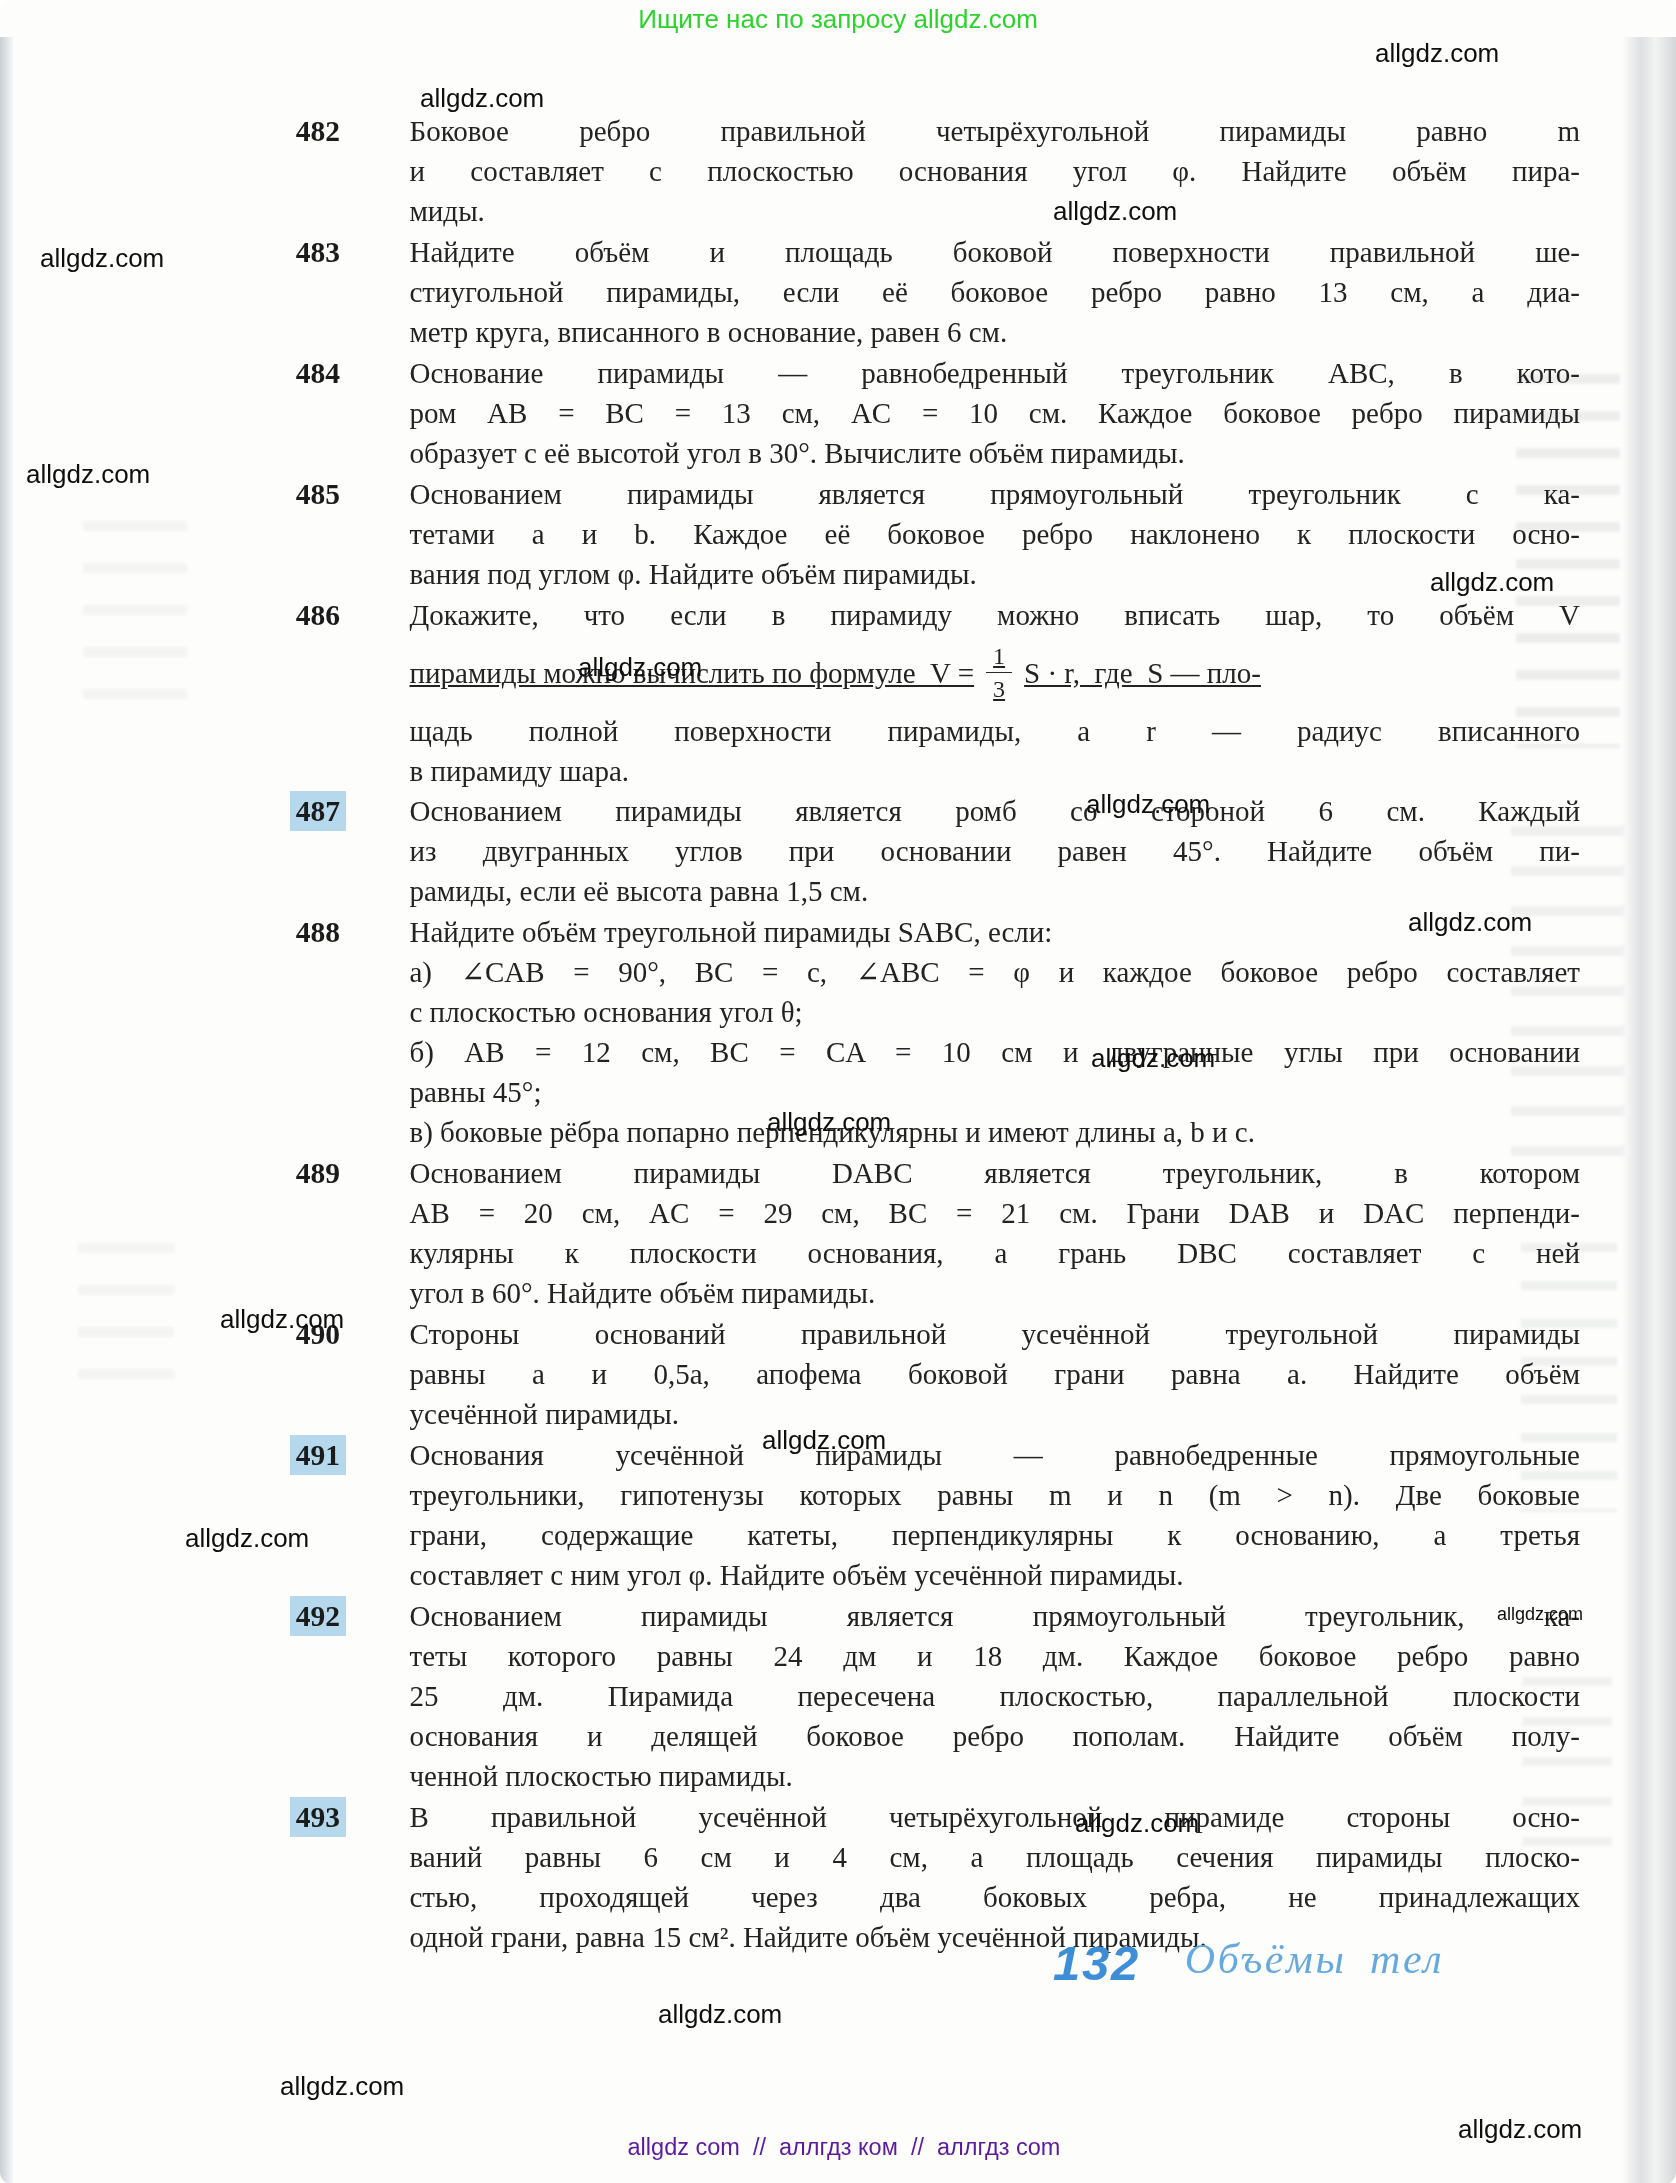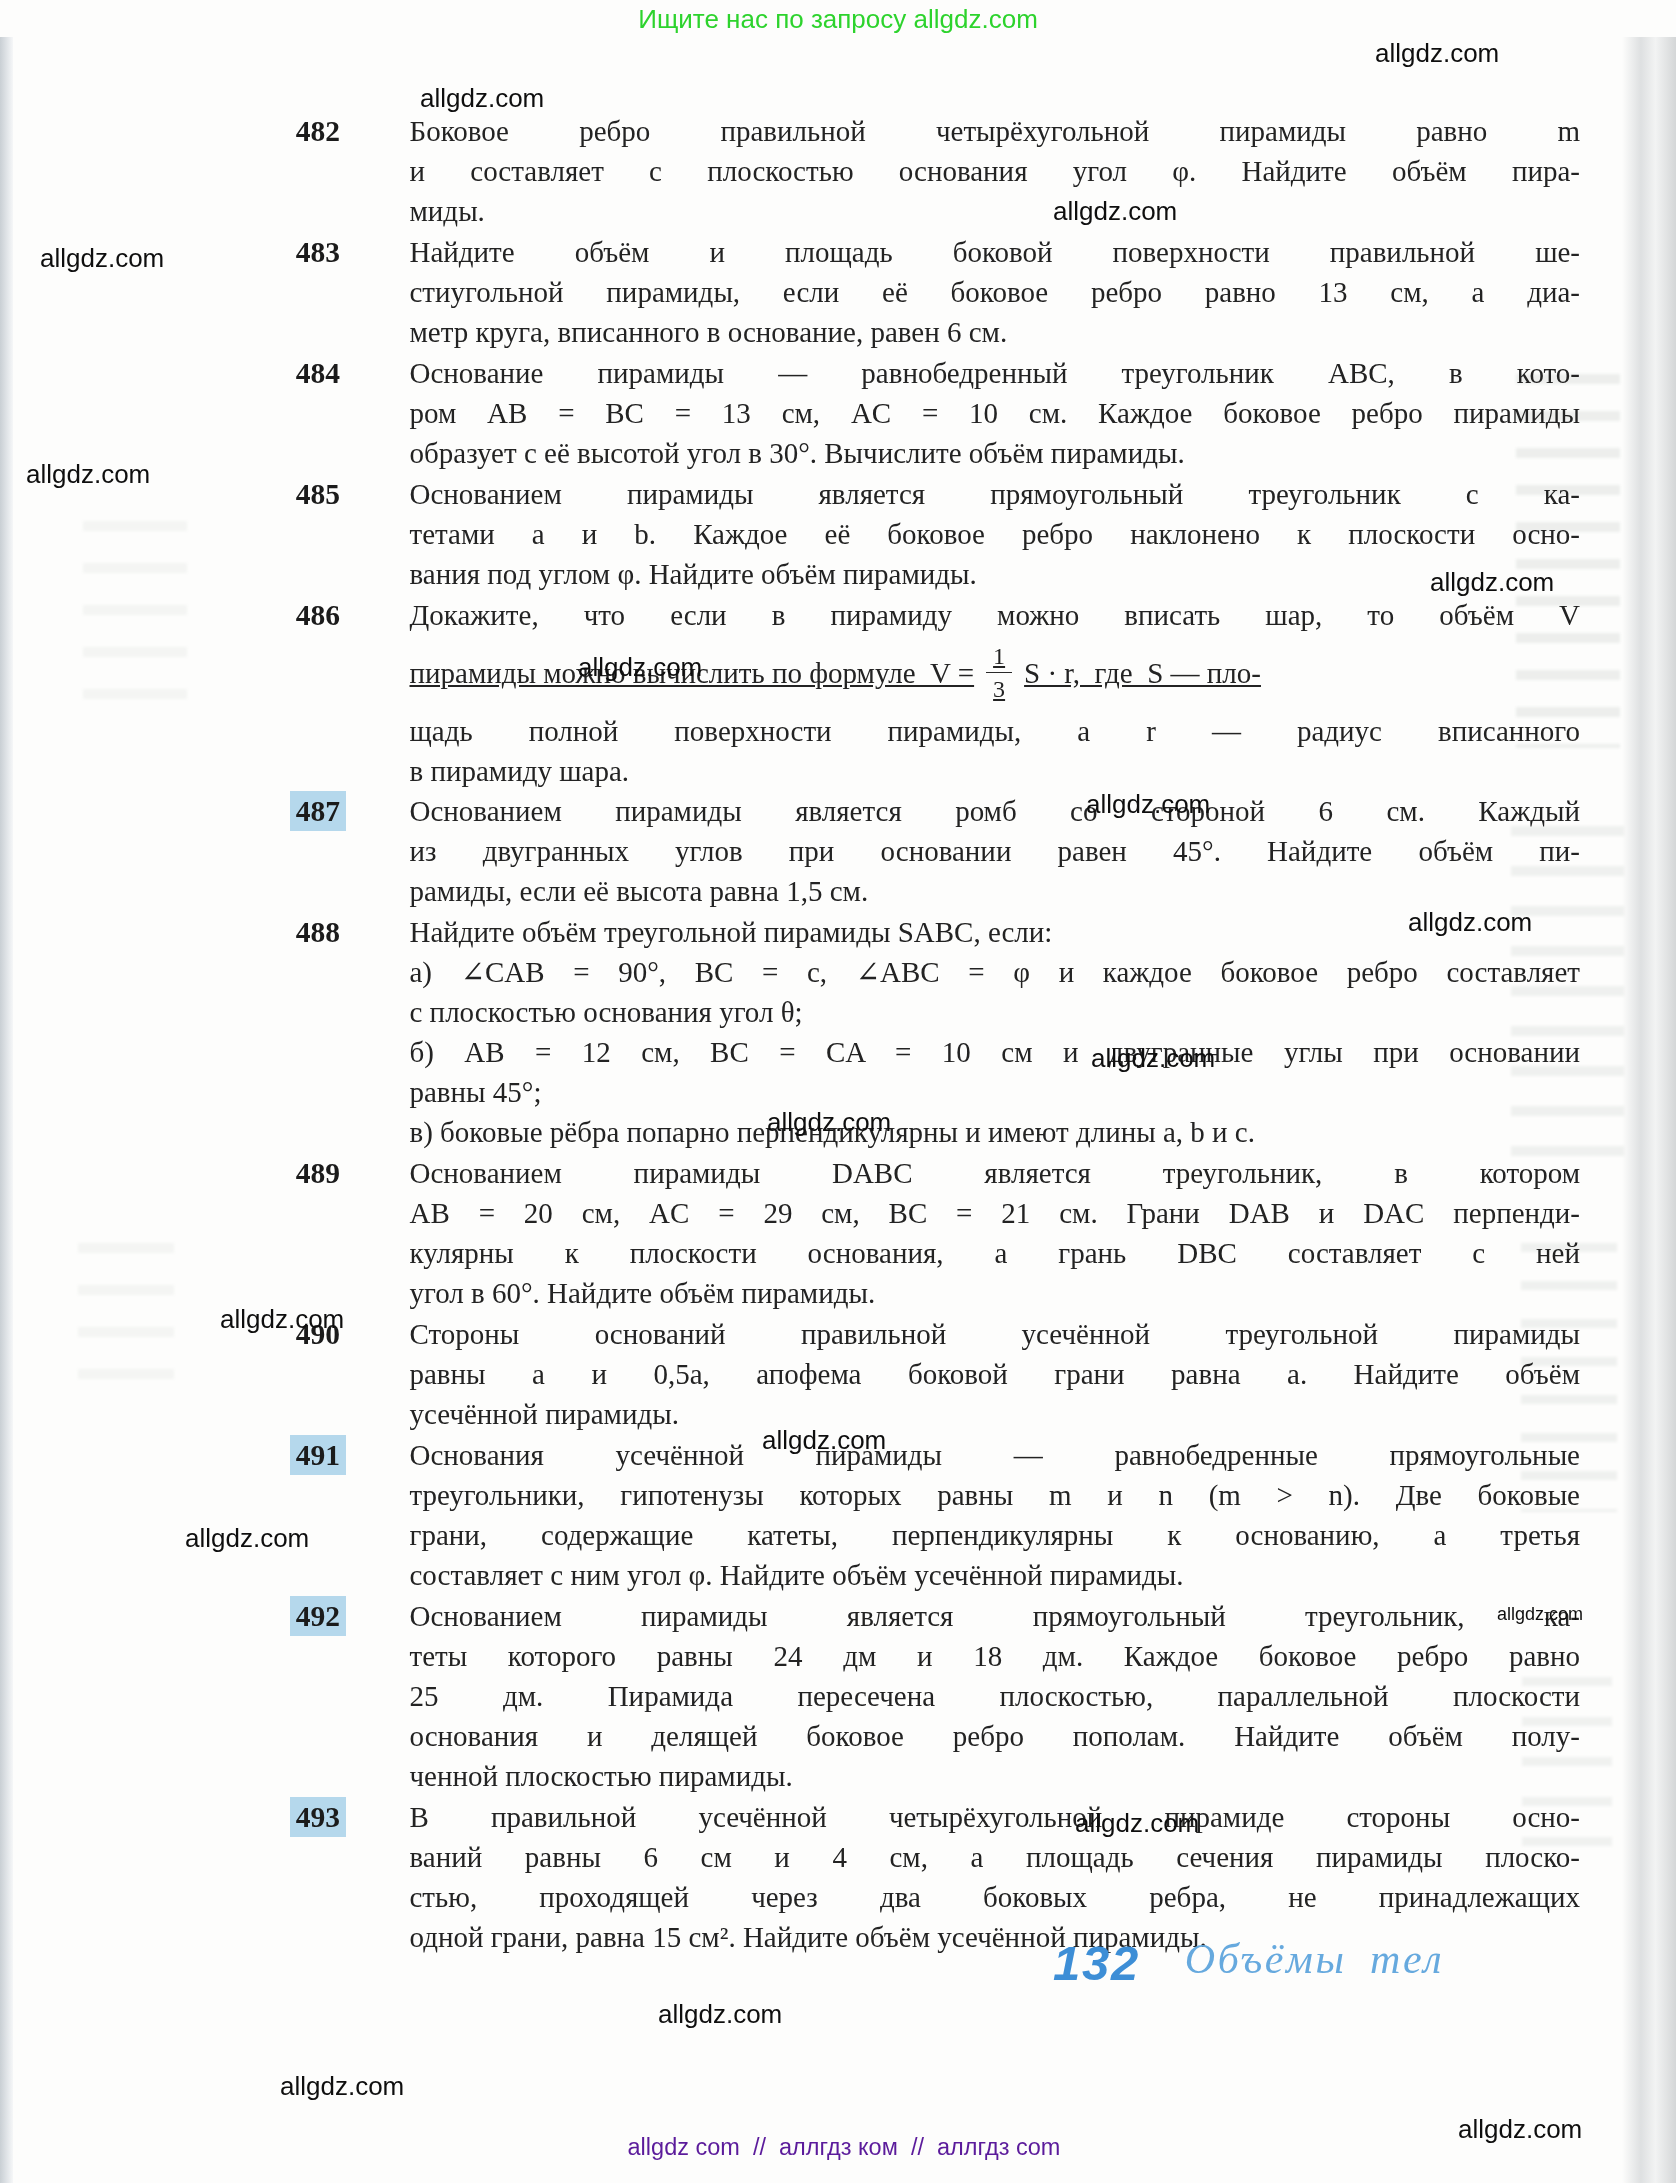--- a/index.html
+++ b/index.html
@@ -1,17 +1,17 @@
 <!DOCTYPE html>
 <html style="font-size:14px"><head>
 <meta charset="utf-8">
 <style>
   html,body{margin:0;padding:0;background:#ffffff;}
   .page{position:relative;width:1676px;height:2184px;background:#fdfdfc;overflow:hidden;
-        font-family:"Liberation Serif","DejaVu Serif",serif;}
+        font-family:"Liberation Serif","DejaVu Serif",serif;border-radius:12px;}
   
   .edge-left{position:absolute;left:0;top:37px;bottom:0;width:13px;
              background:linear-gradient(to right,#c9cfd4,#e8ebee 70%,#f6f7f8);}
   .edge-right{position:absolute;right:0;top:37px;bottom:0;width:54px;
               background:linear-gradient(to right,rgba(228,230,231,0),#dee0e1 35%,#f2f3f3 62%,#d4d6d7 100%);}
   
   .bleed{position:absolute;filter:blur(1.7px);opacity:.45;pointer-events:none;}
   .b1{right:56px;top:374px;width:104px;height:374px;
       background:repeating-linear-gradient(180deg,rgba(110,125,115,.25) 0 9.6px,transparent 9.6px 37px);}
   .b2{right:52px;top:826px;width:113px;height:348px;

